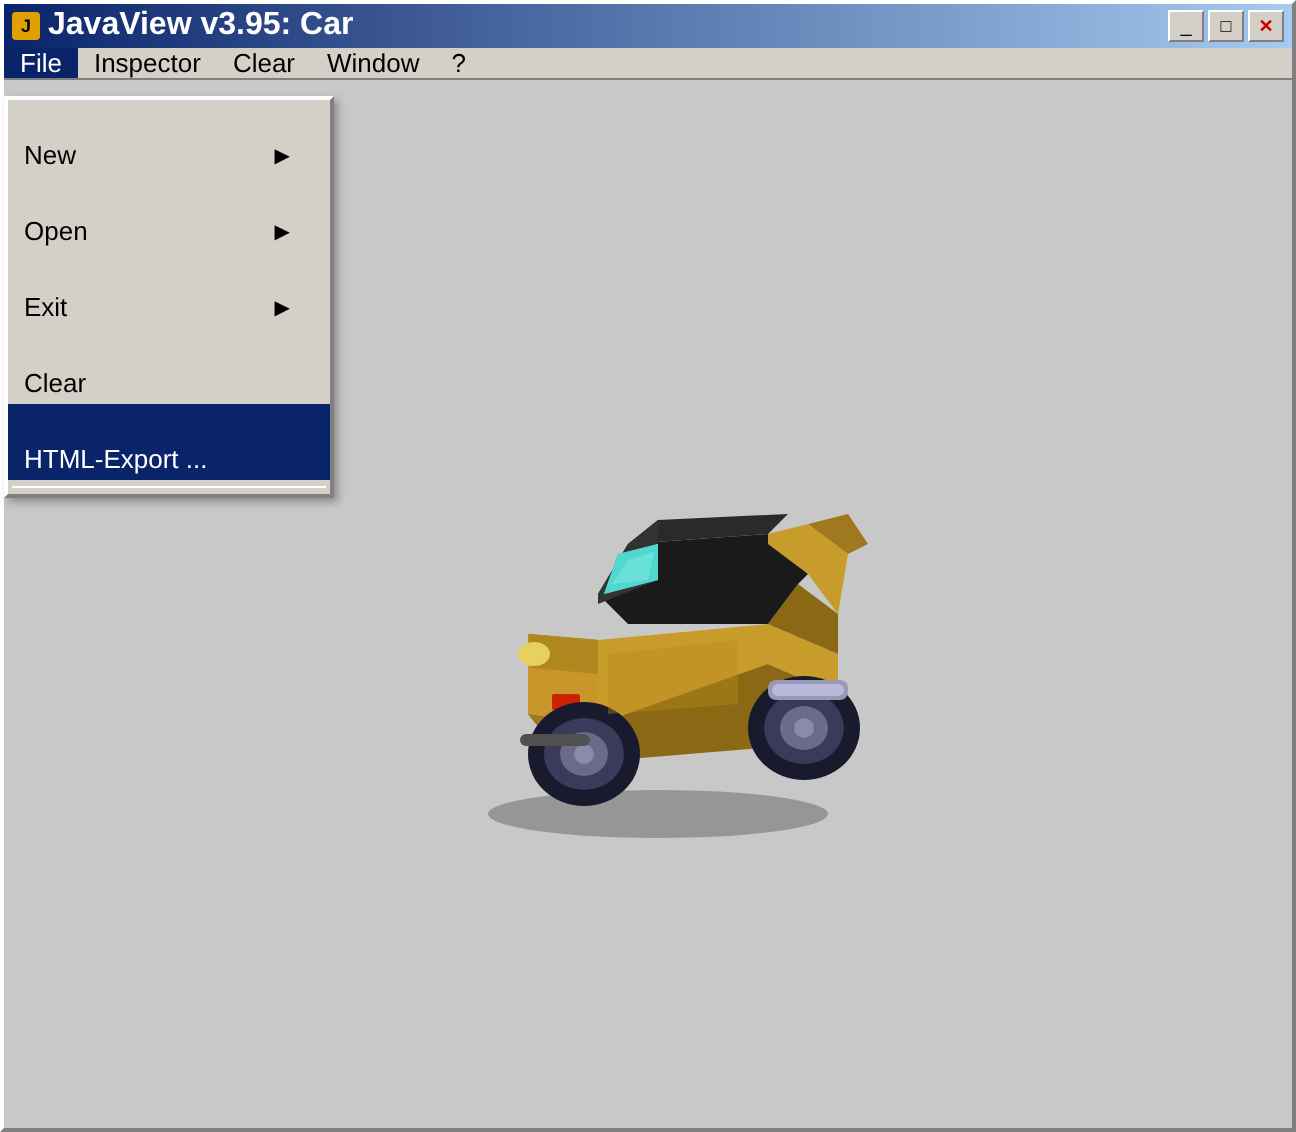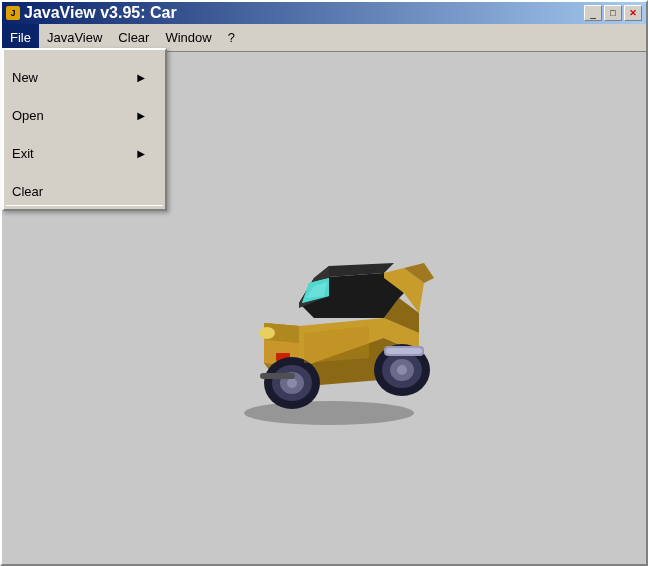--- a/index.html
+++ b/index.html
@@ -88,21 +88,21 @@
       color: #cc0000;
       font-weight: bold;
     }
 
     .title-btn.minimize::after { content: '_'; font-size: 10px; }
     .title-btn.maximize::after { content: '□'; font-size: 9px; }
 
     
     .menu-bar {
       background: #d4d0c8;
-      height: 28px;
+      height: 16px;
       display: flex;
       align-items: flex-end;
       border-bottom: 1px solid #808080;
       flex-shrink: 0;
       position: relative;
       z-index: 100;
     }
 
     .menu-item {
       padding: 2px 8px;
@@ -197,40 +197,43 @@
     </div>
     <div class="title-buttons">
       <div class="title-btn minimize"></div>
       <div class="title-btn maximize"></div>
       <div class="title-btn close"></div>
     </div>
   </div>
 
   <div class="menu-bar">
     <div class="menu-item active">File</div>
-    <div class="menu-item">JavaView</div>
+    <div class="menu-item">Inspector</div>
     <div class="menu-item">Clear</div>
     <div class="menu-item">Window</div>
     <div class="menu-item">?</div>
 
     <div class="dropdown" style="left:0;">
       <div class="dropdown-item">
         <span>New</span>
         <span class="dropdown-arrow">▶</span>
       </div>
       <div class="dropdown-item">
         <span>Open</span>
         <span class="dropdown-arrow">▶</span>
       </div>
       <div class="dropdown-item">
         <span>Exit</span>
         <span class="dropdown-arrow">▶</span>
       </div>
       <div class="dropdown-item">
         <span>Clear</span>
+      </div>
+      <div class="dropdown-item highlighted">
+        <span>HTML-Export ...</span>
       </div>
       <div class="dropdown-separator"></div>
     </div>
   </div>
 
   <div class="content">
     <div class="car-area">
 
       <svg class="car-svg" viewBox="0 0 280 260" xmlns="http://www.w3.org/2000/svg">
 

